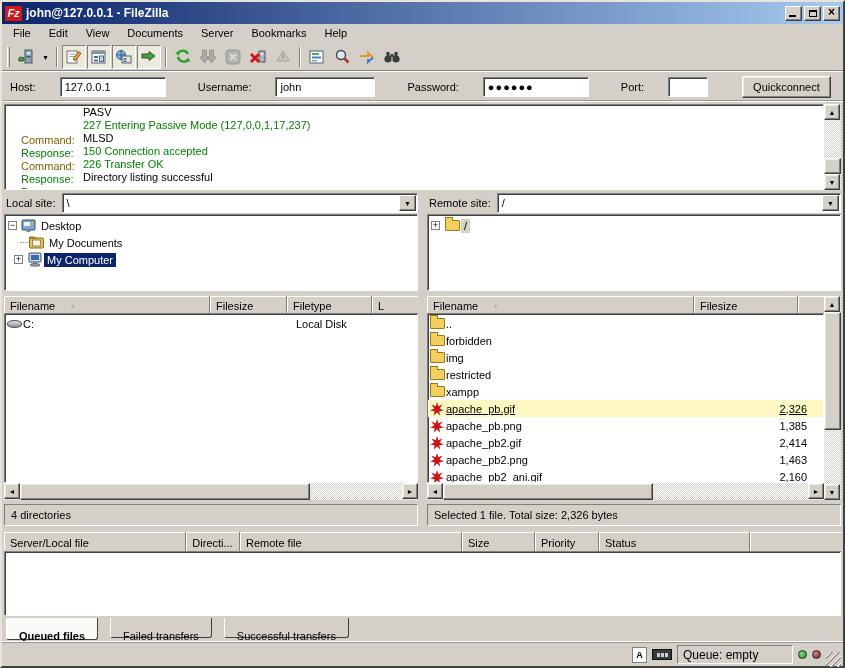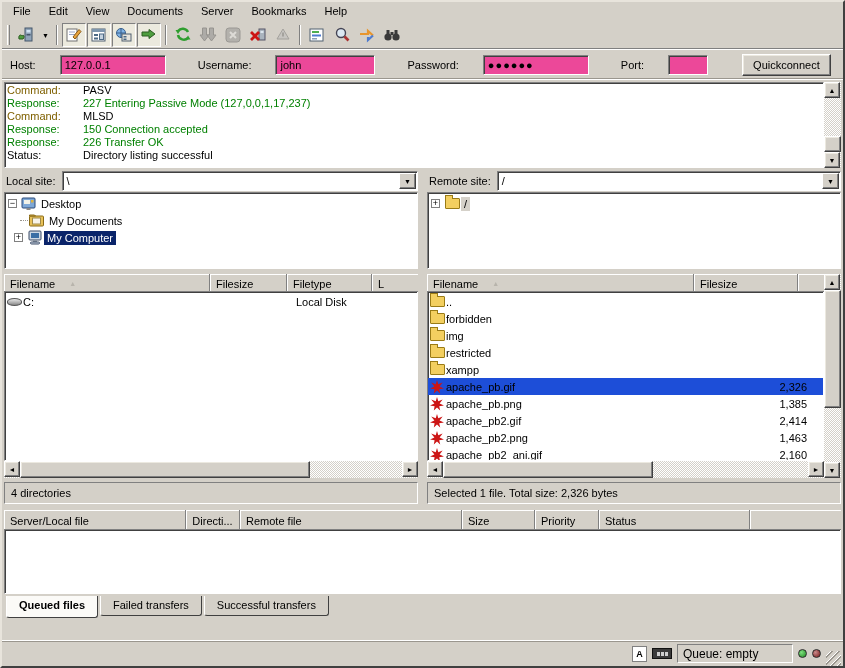--- a/index.html
+++ b/index.html
@@ -34,37 +34,37 @@
   .tool-sep  { width:2px; height:20px; border-left:1px solid #808080; border-right:1px solid #fff; margin:0 3px; }
   .tool-btn { width:24px; height:24px; display:flex; align-items:center; justify-content:center; border:1px solid transparent; }
   .tool-btn.toggled { background:#eceade; border-color:#808080 #fff #fff #808080; }
   .tool-btn.disabled svg { filter:grayscale(1) opacity(.45); }
   .drop-arrow { font-size:7px; padding:0 3px; }
 
   
   .quickbar { height:30px; display:flex; align-items:center; padding-left:8px; gap:22px; flex:none;
               border-bottom:1px solid #fff; box-shadow:0 -1px 0 #9a968e inset; }
   .qc-label { margin-right:2px; }
-  .field { height:20px; background:#ec4899; border:1px solid; border-color:#808080 #fff #fff #808080;
+  .field { height:20px; background:#ffffff; border:1px solid; border-color:#808080 #fff #fff #808080;
            box-shadow:inset 1px 1px 0 #404040; padding:2px 4px; font-size:11px; outline:none; }
   .f-host{width:106px;} .f-user{width:100px;} .f-pass{width:106px; letter-spacing:1px;} .f-port{width:40px;}
   .btn { height:22px; background:#d4d0c8; border:1px solid; border-color:#fff #404040 #404040 #fff;
          box-shadow:inset -1px -1px 0 #808080, inset 1px 1px 0 #ece9e0; padding:0 10px; font-size:11px; }
   .btn-drop { width:18px; padding:0; display:flex; align-items:center; justify-content:center; font-size:7px; }
 
   
   .sunken { background:#fff; border:1px solid; border-color:#808080 #fff #fff #808080;
             box-shadow:inset 1px 1px 0 #404040; }
 
   
   .log-wrap { margin:2px 2px 0; height:86px; display:flex; flex:none; }
   .log-box { flex:1; overflow:hidden; padding:1px 0; display:flex; }
   .log-lines { flex:1; }
   .log-line { display:flex; height:13px; line-height:13px; white-space:nowrap; }
-  .log-lbl { width:78px; padding-left:2px; flex:none; }
+  .log-lbl { width:78px; padding-left:16px; flex:none;margin-top:28px; }
   .log-line.command .log-lbl { color:var(--log-command); }
   .log-line.response .log-lbl, .log-line.response .log-txt { color:var(--log-response); }
   .log-line.status .log-lbl, .log-line.status .log-txt, .log-line.command .log-txt { color:var(--log-status); }
 
   
   .vscroll { width:17px; flex:none; display:flex; flex-direction:column;
              background:#fff;
              background-image:linear-gradient(45deg,#d4d0c8 25%,transparent 25%,transparent 75%,#d4d0c8 75%),
                               linear-gradient(45deg,#d4d0c8 25%,transparent 25%,transparent 75%,#d4d0c8 75%);
              background-size:2px 2px; background-position:0 0,1px 1px; }
@@ -111,21 +111,21 @@
   .lv-header { height:18px; display:flex; flex:none; background:#d4d0c8; }
   .lv-col { background:#d4d0c8; border-right:1px solid #808080; border-bottom:1px solid #808080;
             box-shadow:inset 1px 1px 0 #fff; padding:2px 6px 0 6px; display:flex; align-items:center;
             white-space:nowrap; overflow:hidden; }
   .lv-col.num { }
   .lv-fill { flex:1; border-right:none; }
   .sort-arrow { font-size:7px; color:#b8b4ac; margin-left:14px; }
   .lv-body { flex:1; background:#fff; border:1px solid; border-color:#808080 #fff #fff #808080;
              box-shadow:inset 1px 1px 0 #404040; border-top:none; overflow:hidden; padding-top:1px; }
   .frow { display:flex; align-items:center; height:17px; white-space:nowrap; }
-  .frow.sel { background:#1d4ed8; }
+  .frow.sel { background:#fef9c3;text-decoration:underline; }
   .fic { width:18px; flex:none; display:flex; align-items:center; justify-content:center; }
   .fname { flex:none; overflow:hidden; }
   .fsize { flex:none; text-align:right; }
   .col-name-l { width:206px; } .col-size-l { width:77px; } .col-type-l { width:85px; }
   .col-name-r { width:267px; } .col-size-r { width:104px; padding-right:10px; }
 
   .folder-ic { width:15px; height:11px; background:var(--folder-fill); border:1px solid var(--folder-edge);
                border-radius:1px; position:relative; }
   .folder-ic::before { content:''; position:absolute; top:-4px; left:-1px; width:6px; height:3px;
                        background:var(--folder-fill); border:1px solid var(--folder-edge); border-bottom:none; }
@@ -136,22 +136,22 @@
   .status-panel { height:22px; border:1px solid; border-color:#808080 #fff #fff #808080;
                   padding:4px 6px 0; margin-top:4px; white-space:nowrap; overflow:hidden; flex:none; }
 
   
   .queue-wrap { margin:6px 2px 0; flex:none; }
   .q-header { height:20px; display:flex; background:#e5e5e5; }
   .q-body { height:64px; }
   .qc1{width:182px;} .qc2{width:54px;justify-content:center;} .qc3{width:222px;} .qc4{width:73px;} .qc5{width:64px;} .qc6{width:151px;}
 
   .tabstrip { height:25px; display:flex; align-items:flex-start; padding:2px 0 0 4px; flex:none; }
-  .tab { height:20px; padding:3px 12px 0; background:#d4d0c8; border:1px solid; border-color:#e8e4dc #404040 #404040 #fff;
-         border-top:none; border-radius:0 0 3px 3px; margin-right:2px; white-space:nowrap; }
+  .tab { height:20px; padding:12px 12px 0; background:#d4d0c8; border:1px solid; border-color:#e8e4dc #404040 #404040 #fff;
+         border-top:none; border-radius:0 0 3px 3px; margin-right:12px; white-space:nowrap; }
   .tab.active { height:22px; background:#fbfaf7; font-weight:bold; border-color:#fff #404040 #404040 #fff; }
 
   
   .statusbar { margin-top:auto; height:26px; border-top:1px solid #fff; box-shadow:0 1px 0 #9a968e inset;
                display:flex; align-items:center; justify-content:flex-end; gap:5px; padding:0 2px 0 6px; flex:none; }
   .dt-ic { width:15px; height:16px; background:#fff; border:1px solid #808080; font-size:9px; font-weight:bold;
            display:flex; align-items:center; justify-content:center; }
   .badge-ic { width:20px; height:11px; background:#3a3a3a; border:1px solid #111; display:flex; gap:1px;
               align-items:center; justify-content:center; }
   .badge-ic i { width:3px; height:4px; background:#cfcfcf; }
@@ -161,20 +161,35 @@
   .led-green { background:radial-gradient(circle at 35% 35%, #7fe07f, var(--led-green) 70%); }
   .led-red   { background:radial-gradient(circle at 35% 35%, #c98a8a, var(--led-red) 70%); }
   .grip { width:15px; height:15px; align-self:flex-end;
           background:repeating-linear-gradient(135deg, transparent 0 3px, #fff 3px 4px, #9a968e 4px 5px); }
 </style>
 </head>
 <body>
 
 <div class="window">
 
+  <div class="titlebar">
+    <div class="fz-logo">Fz</div>
+    <div class="title-text">john@127.0.0.1 - FileZilla</div>
+    <div class="tb-btns">
+      <div class="tb-btn">
+          <span class="glyph-min"></span>
+        </div>
+      <div class="tb-btn">
+          <span class="glyph-max"></span>
+        </div>
+      <div class="tb-btn">
+          <span class="glyph-close">×</span>
+        </div>
+    </div>
+  </div>
 
   <div class="menubar">
     <span class="menu-item">File</span>
     <span class="menu-item">Edit</span>
     <span class="menu-item">View</span>
     <span class="menu-item">Documents</span>
     <span class="menu-item">Server</span>
     <span class="menu-item">Bookmarks</span>
     <span class="menu-item">Help</span>
   </div>

